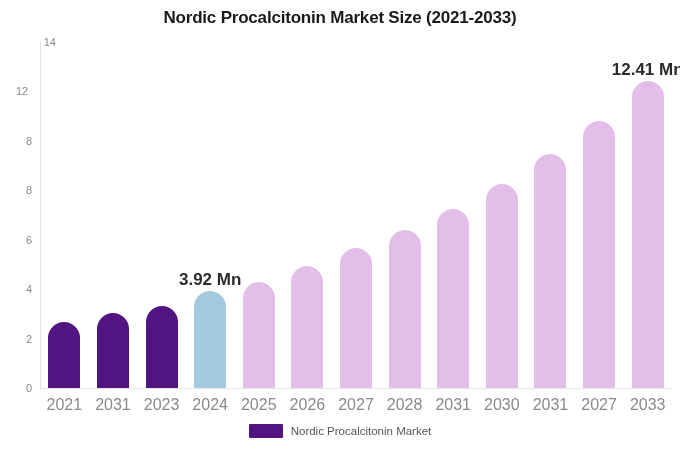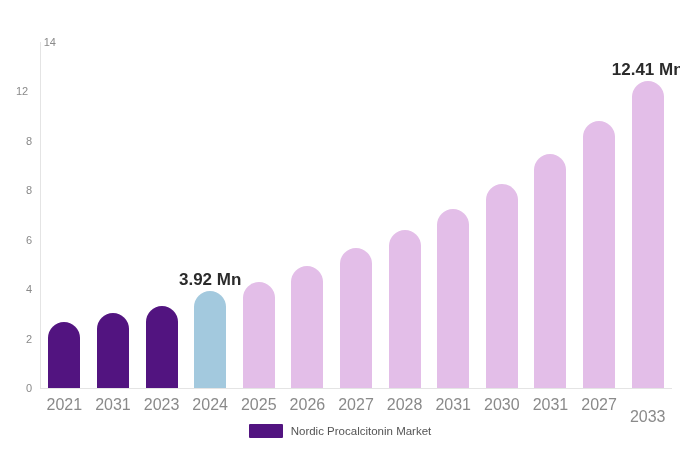--- a/index.html
+++ b/index.html
@@ -115,20 +115,21 @@
   .legend-label {
     font-size: 11.5px;
     color: #555555;
   }
 </style>
 </head>
 <body>
 
 <div id="chart-root">
 
+  <div id="chart-title">Nordic Procalcitonin Market Size (2021-2033)</div>
 
   <div id="y-axis"></div>
   <div class="y-axis-line"></div>
   <div class="x-axis-line"></div>
 
   <div id="y-ticks">
       <div class="y-tick-label" style="top: 388px; left: 0px; width: 32px;">0</div>
       <div class="y-tick-label" style="top: 338.571px; left: 0px; width: 32px;">2</div>
       <div class="y-tick-label" style="top: 289.143px; left: 0px; width: 32px;">4</div>
       <div class="y-tick-label" style="top: 239.714px; left: 0px; width: 32px;">6</div>
@@ -186,21 +187,21 @@
       <div class="x-tick-label" style="left: 131.538px;">2023</div>
       <div class="x-tick-label" style="left: 180.154px;">2024</div>
       <div class="x-tick-label" style="left: 228.769px;">2025</div>
       <div class="x-tick-label" style="left: 277.385px;">2026</div>
       <div class="x-tick-label" style="left: 326px;">2027</div>
       <div class="x-tick-label" style="left: 374.615px;">2028</div>
       <div class="x-tick-label" style="left: 423.231px;">2031</div>
       <div class="x-tick-label" style="left: 471.846px;">2030</div>
       <div class="x-tick-label" style="left: 520.462px;">2031</div>
       <div class="x-tick-label" style="left: 569.077px;">2027</div>
-      <div class="x-tick-label" style="left: 617.692px; margin-top: 12px;">2033</div>
+      <div class="x-tick-label" style="left: 617.692px;">2033</div>
     </div>
 
   <div id="legend">
       <div class="legend-item">
         <span class="legend-swatch" style="background: rgb(82, 20, 128);"></span>
         <span class="legend-label">Nordic Procalcitonin Market</span>
       </div>
     </div>
 
 </div>

